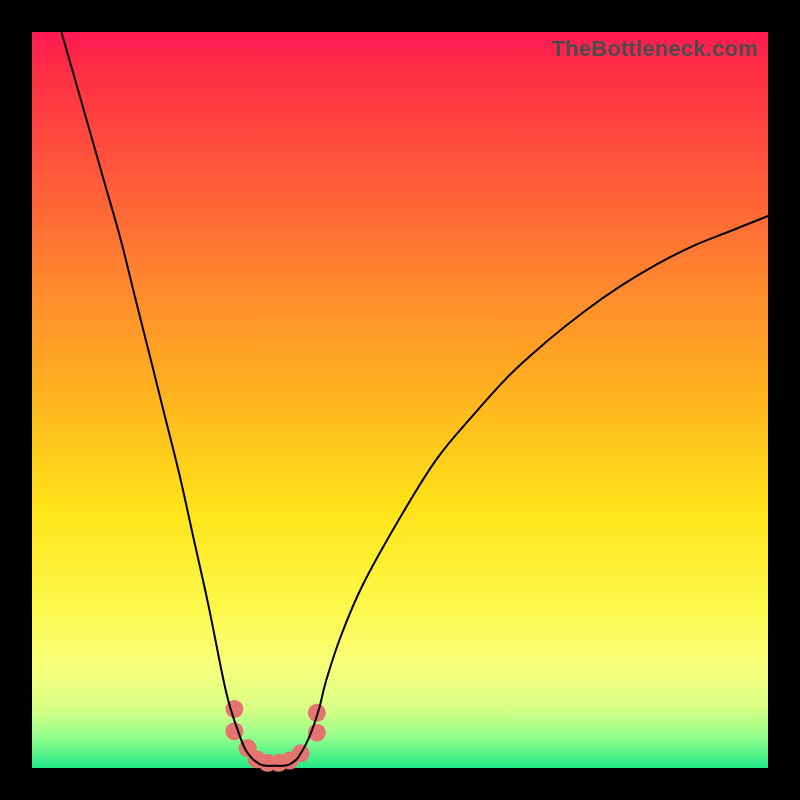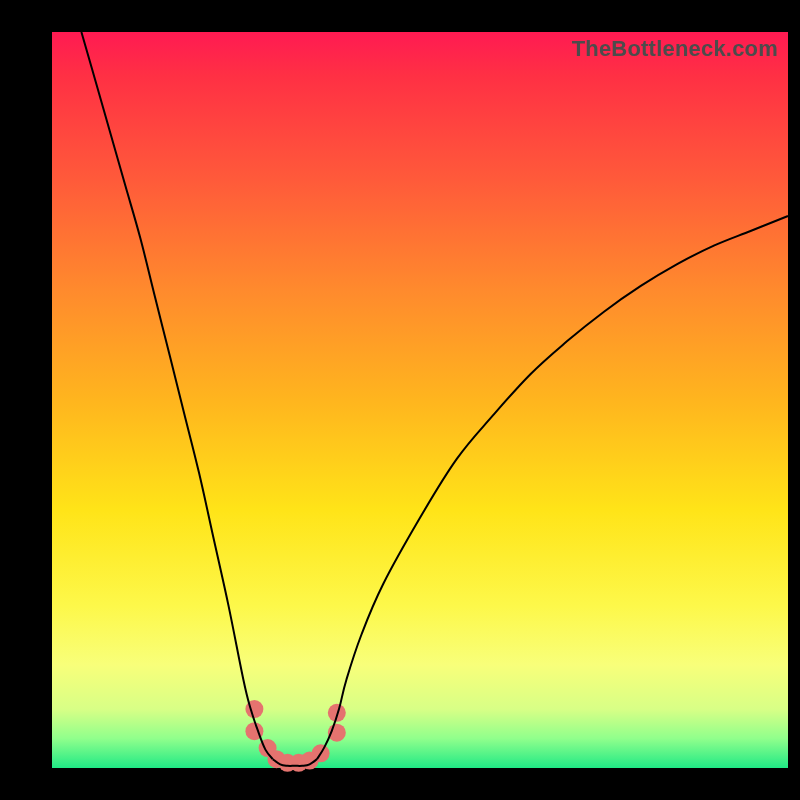--- a/index.html
+++ b/index.html
@@ -28,21 +28,20 @@
       #ff3044 6%,
       #ff5a3a 20%,
       #ff8a2d 35%,
       #ffb51e 50%,
       #ffe418 65%,
       #fdf84a 78%,
       #f8ff7a 86%,
       #d8ff86 92%,
       #90ff8c 96%,
       #20e985 100%);
-    margin-left: 20px;
   }
   .watermark {
     position: absolute;
     top: 4px;
     right: 10px;
     font-size: 22px;
     font-weight: 600;
     color: #4c4c4c;
     letter-spacing: 0.2px;
     user-select: none;

